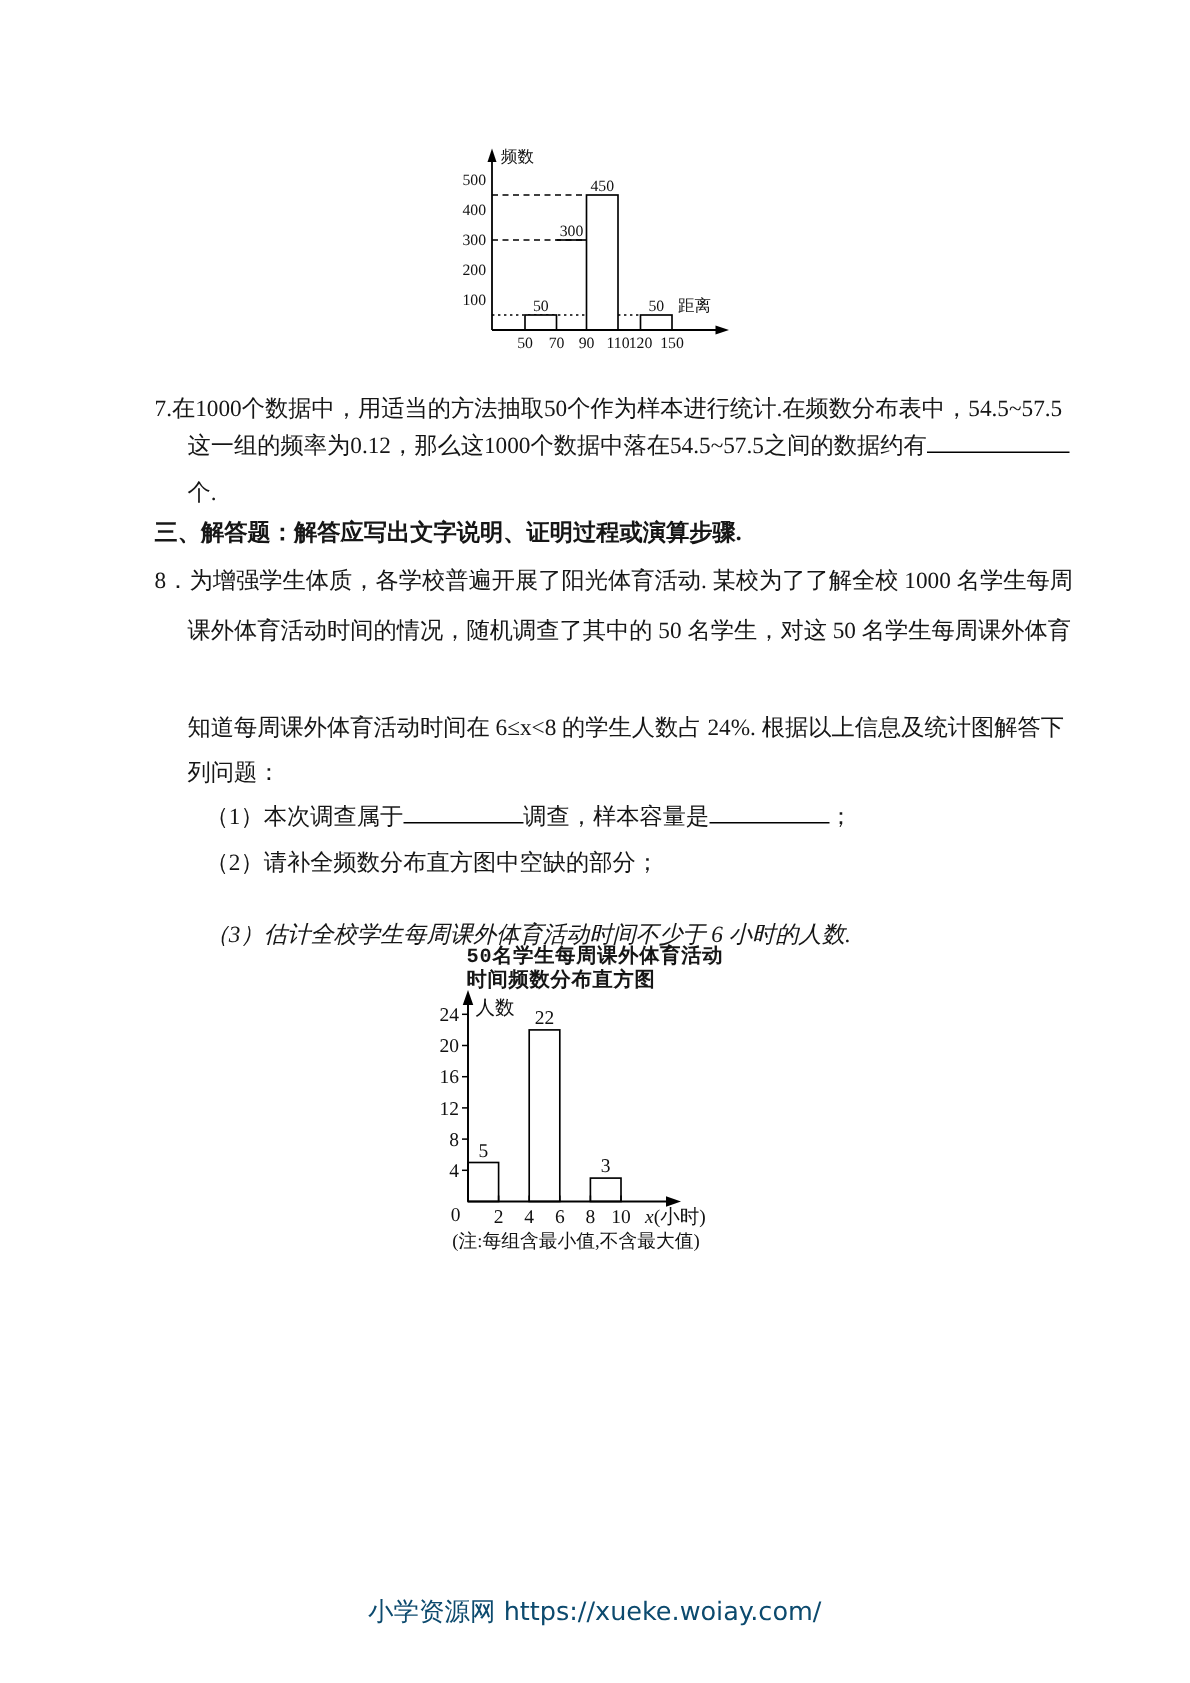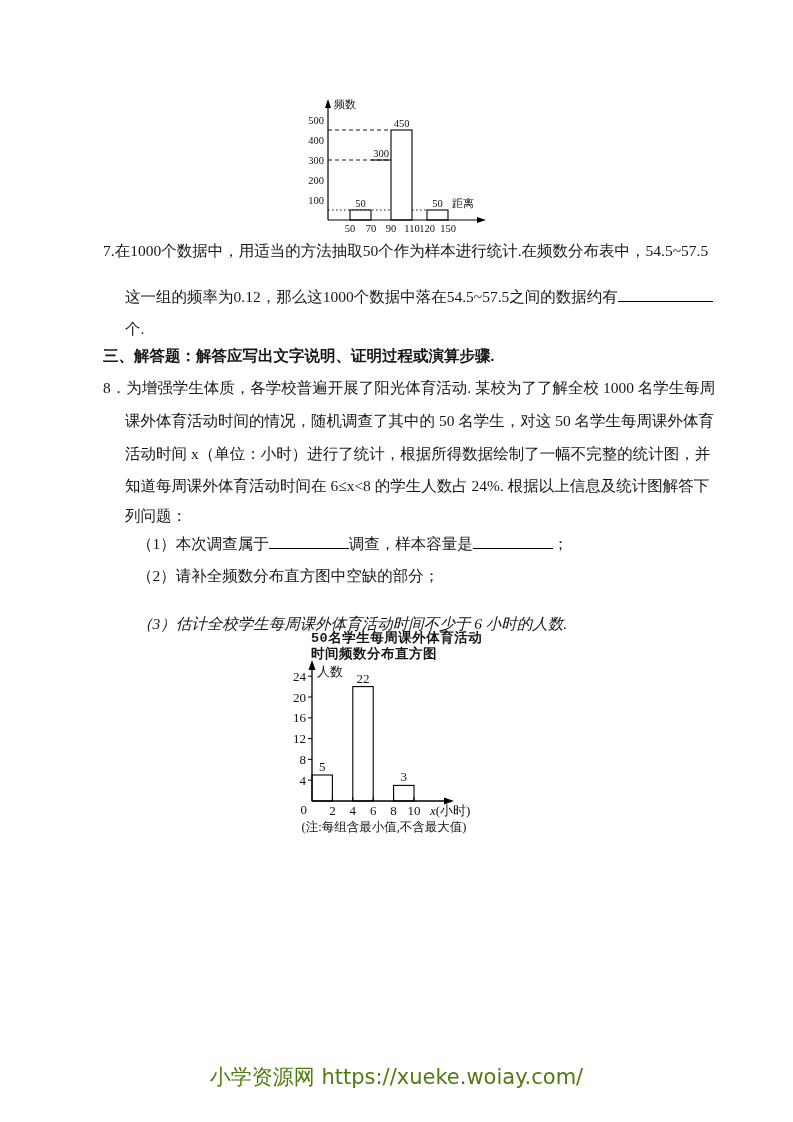--- a/index.html
+++ b/index.html
@@ -5,22 +5,22 @@
   html,body{margin:0;padding:0;background:#ffffff;}
   .page{position:relative;width:793px;height:1122px;background:#fff;overflow:hidden;
         font-family:"Liberation Serif","DejaVu Serif",serif;color:#161616;}
   .tl{position:absolute;font-size:15.5px;line-height:21px;white-space:nowrap;}
   .heading{font-weight:bold;}
   .blank{display:inline-block;border-bottom:1px solid #000;height:15px;vertical-align:baseline;}
   .w95{width:95px;}
   .w80{width:80px;}
   .chart-title{position:absolute;left:311px;top:631px;font-size:13.5px;font-weight:bold;
                line-height:15.5px;letter-spacing:0.5px;font-family:Liberation Mono, monospace;}
-  .footer{position:absolute;left:0;top:1063px;width:793px;text-align:center;color:#4d7c0f;
-          font-family:"DejaVu Sans","Liberation Sans",sans-serif;font-size:21px;}
+  .footer{position:absolute;left:0;top:1063px;width:793px;text-align:center;color:#0c4a6e;
+          font-family:"DejaVu Sans","Liberation Sans",sans-serif;font-size:17px;}
   svg.chart{position:absolute;overflow:visible;font-family:"Liberation Serif","DejaVu Serif",serif;}
   svg.chart text{fill:#111;}
 </style>
 </head>
 <body>
 
 <div class="page">
 
   <svg id="svg-top" class="chart" style="left:303px;top:95px;" width="190" height="150">
       <line x1="25" y1="35" x2="88" y2="35" stroke="#000" stroke-width="0.9" stroke-dasharray="4 3"></line>
@@ -46,31 +46,30 @@
       <text x="47" y="137" text-anchor="middle" font-size="10.5">50</text>
       <text x="68" y="137" text-anchor="middle" font-size="10.5">70</text>
       <text x="88" y="137" text-anchor="middle" font-size="10.5">90</text>
       <text x="109" y="137" text-anchor="middle" font-size="10.5">110</text>
       <text x="124" y="137" text-anchor="middle" font-size="10.5">120</text>
       <text x="145" y="137" text-anchor="middle" font-size="10.5">150</text>
       <text x="31" y="13" font-size="11">频数</text>
       <text x="149" y="112" font-size="11">距离</text>
     </svg>
 
-  <div class="tl" style="left:103px;top:240px;">7.在1000个数据中，用适当的方法抽取50个作为样本进行统计.在频数分布表中，54.5~57.5</div>
+  <div class="tl" style="left:103px;top:262px;">7.在1000个数据中，用适当的方法抽取50个作为样本进行统计.在频数分布表中，54.5~57.5</div>
   <div class="tl" style="left:125px;top:286px;">
     <span>这一组的频率为0.12，那么这1000个数据中落在54.5~57.5之间的数据约有</span><span class="blank w95"></span>
   </div>
   <div class="tl" style="left:125px;top:318px;">个.</div>
 
   <div class="tl heading" style="left:103px;top:345px;">三、解答题：解答应写出文字说明、证明过程或演算步骤.</div>
 
   <div class="tl" style="left:103px;top:377px;text-align:right;">8．为增强学生体质，各学校普遍开展了阳光体育活动. 某校为了了解全校 1000 名学生每周</div>
   <div class="tl" style="left:125px;top:410px;">课外体育活动时间的情况，随机调查了其中的 50 名学生，对这 50 名学生每周课外体育</div>
-  <div class="tl" style="left:125px;top:443px;">活动时间 x（单位：小时）进行了统计，根据所得数据绘制了一幅不完整的统计图，并</div>
   <div class="tl" style="left:125px;top:475px;">知道每周课外体育活动时间在 6≤x&lt;8 的学生人数占 24%. 根据以上信息及统计图解答下</div>
   <div class="tl" style="left:125px;top:505px;">列问题：</div>
 
   <div class="tl" style="left:137px;top:533px;">
     <span>（1）本次调查属于</span><span class="blank w80"></span><span>调查，样本容量是</span><span class="blank w80"></span><span>；</span>
   </div>
   <div class="tl" style="left:137px;top:565px;">（2）请补全频数分布直方图中空缺的部分；</div>
   <div class="tl" style="left:137px;top:613px;font-style:italic;">（3）估计全校学生每周课外体育活动时间不少于 6 小时的人数.</div>
 
   <div class="chart-title">

